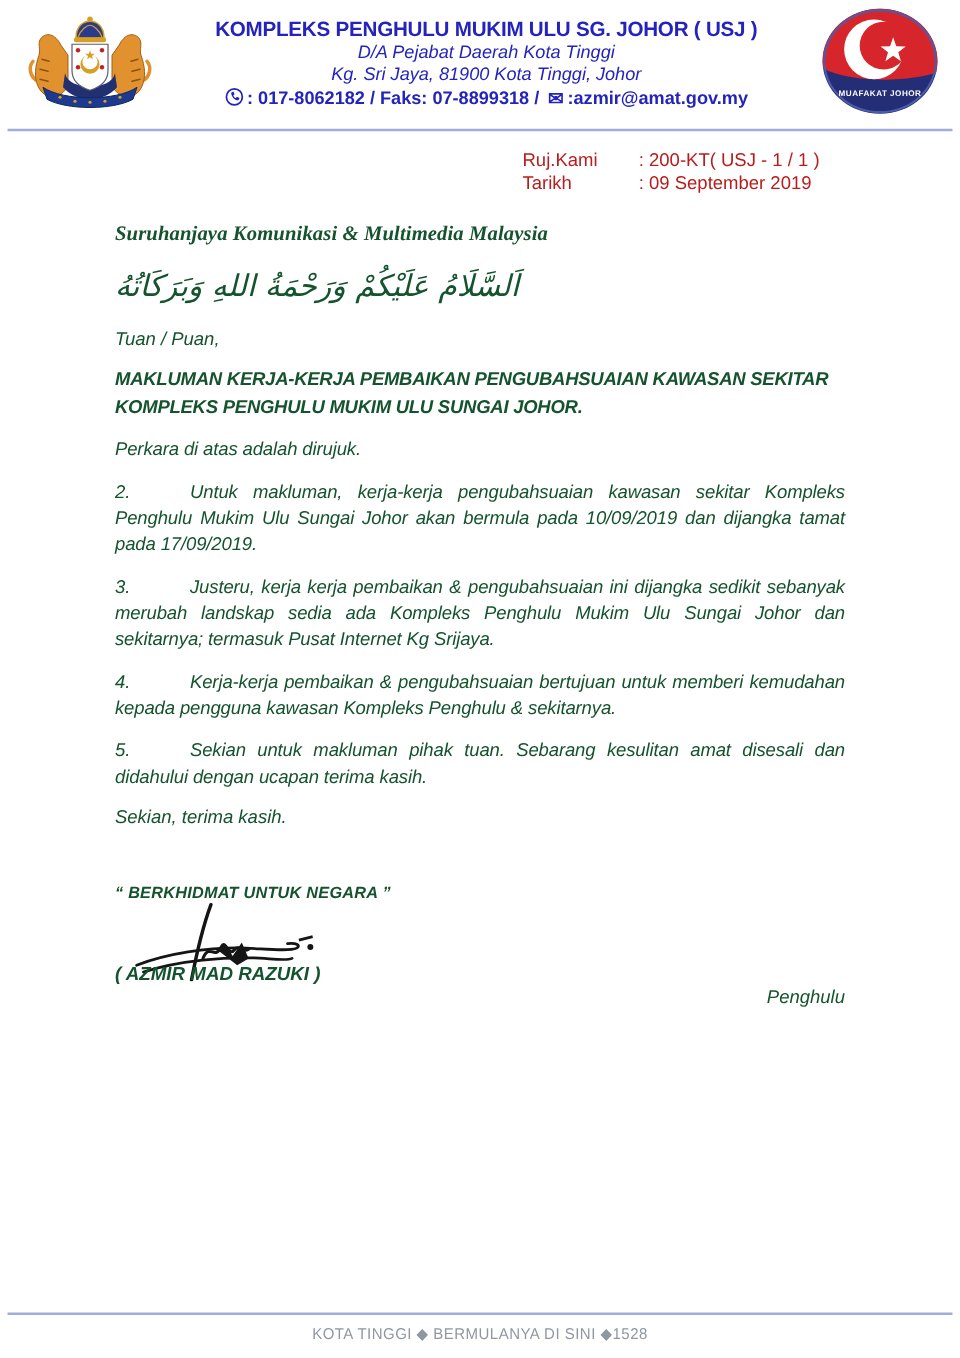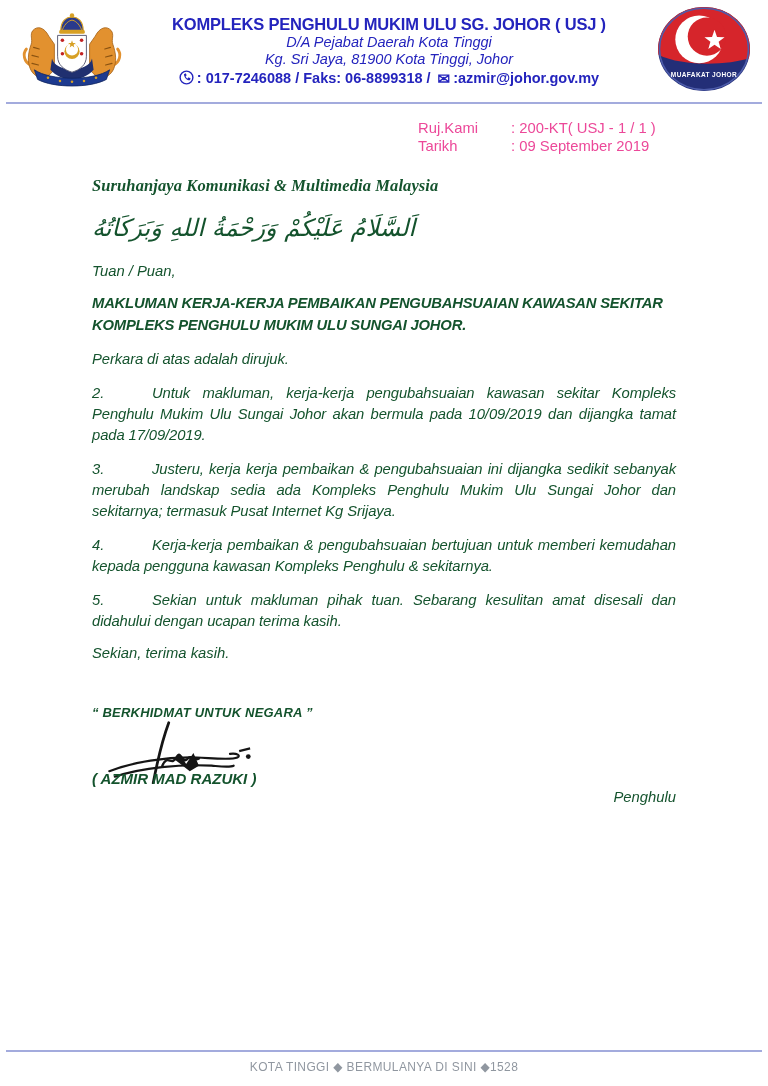--- a/index.html
+++ b/index.html
@@ -9,21 +9,21 @@
   
   .letterhead{display:flex;align-items:center;padding:5px 14px 3px 20px;}
   .head-center{flex:1;text-align:center;color:#2424bd;line-height:1.22;}
   .org-name{font-weight:bold;font-size:16.5px;letter-spacing:-0.2px;margin-bottom:0;}
   .addr{font-size:14.5px;font-style:italic;}
   .contact{font-size:14.5px;font-weight:bold;display:flex;align-items:center;justify-content:center;gap:3px;margin-top:1px;}
   .contact .env{font-weight:bold;font-size:15px;margin-left:4px;}
   .head-rule{height:0;border-top:2px solid #a3abdd;margin:2px 6px 0 6px;}
 
   
-  .ref-block{margin:16px 92px 0 418px;font-size:14.8px;line-height:17.5px;color:#ec4899;}
+  .ref-block{margin:16px 92px 0 418px;font-size:14.8px;line-height:17.5px;color:#b91c1c;}
   .ref-row .lab{display:inline-block;width:93px;}
 
   
   .letter-body{padding:0 92px;color:#14532d;font-style:italic;}
   .recipient{margin-top:21px;font-family:"Liberation Serif",serif;font-weight:bold;font-size:16.5px;letter-spacing:0.1px;}
   .salaam{margin-top:12px;font-family:"DejaVu Sans",sans-serif;font-size:24px;height:40px;display:flex;align-items:center;text-align:right;}
   .greeting{margin-top:15px;font-size:14.8px;}
   .subject{margin-top:13px;font-weight:bold;font-size:14.8px;line-height:22px;letter-spacing:-0.2px;}
   .para{margin:13px 0 0 0;font-size:14.8px;line-height:21px;text-align:justify;letter-spacing:-0.1px;}
   .para .pnum{display:inline-block;width:60px;}
@@ -89,23 +89,23 @@
       <div class="org-name">KOMPLEKS PENGHULU MUKIM ULU SG. JOHOR ( USJ )</div>
       <div class="addr">D/A Pejabat Daerah Kota Tinggi</div>
       <div class="addr">Kg. Sri Jaya, 81900 Kota Tinggi, Johor</div>
       <div class="contact">
         <span>
           <svg width="15" height="15" viewBox="0 0 16 16" style="vertical-align:-2px">
             <circle cx="8" cy="8" r="6.8" fill="none" stroke="#2424bd" stroke-width="1.5"></circle>
             <path d="M5.2,4.4 l1.9,-0.9 1.1,2.2 -1.1,0.9 c0.3,1.3 1,2 2.2,2.4 l0.9,-1.2 2.2,1.2 -0.9,1.9 c-2.1,0.4 -5.8,-2.1 -6.3,-6.5 z" fill="#2424bd"></path>
           </svg>
         </span>
-        <span>: 017-7246088 / Faks: 06-8899318 /</span>
+        <span>: 017-8062182 / Faks: 07-8899318 /</span>
         <span class="env">✉</span>
-        <span>:azmir@johor.gov.my</span>
+        <span>:azmir@amat.gov.my</span>
       </div>
     </div>
 
     <span>
       <svg width="100" height="88" viewBox="0 0 104 92">
         <defs>
             <clipPath id="bclip">
               <ellipse cx="52" cy="46" rx="48" ry="44"></ellipse>
             </clipPath>
           </defs>

